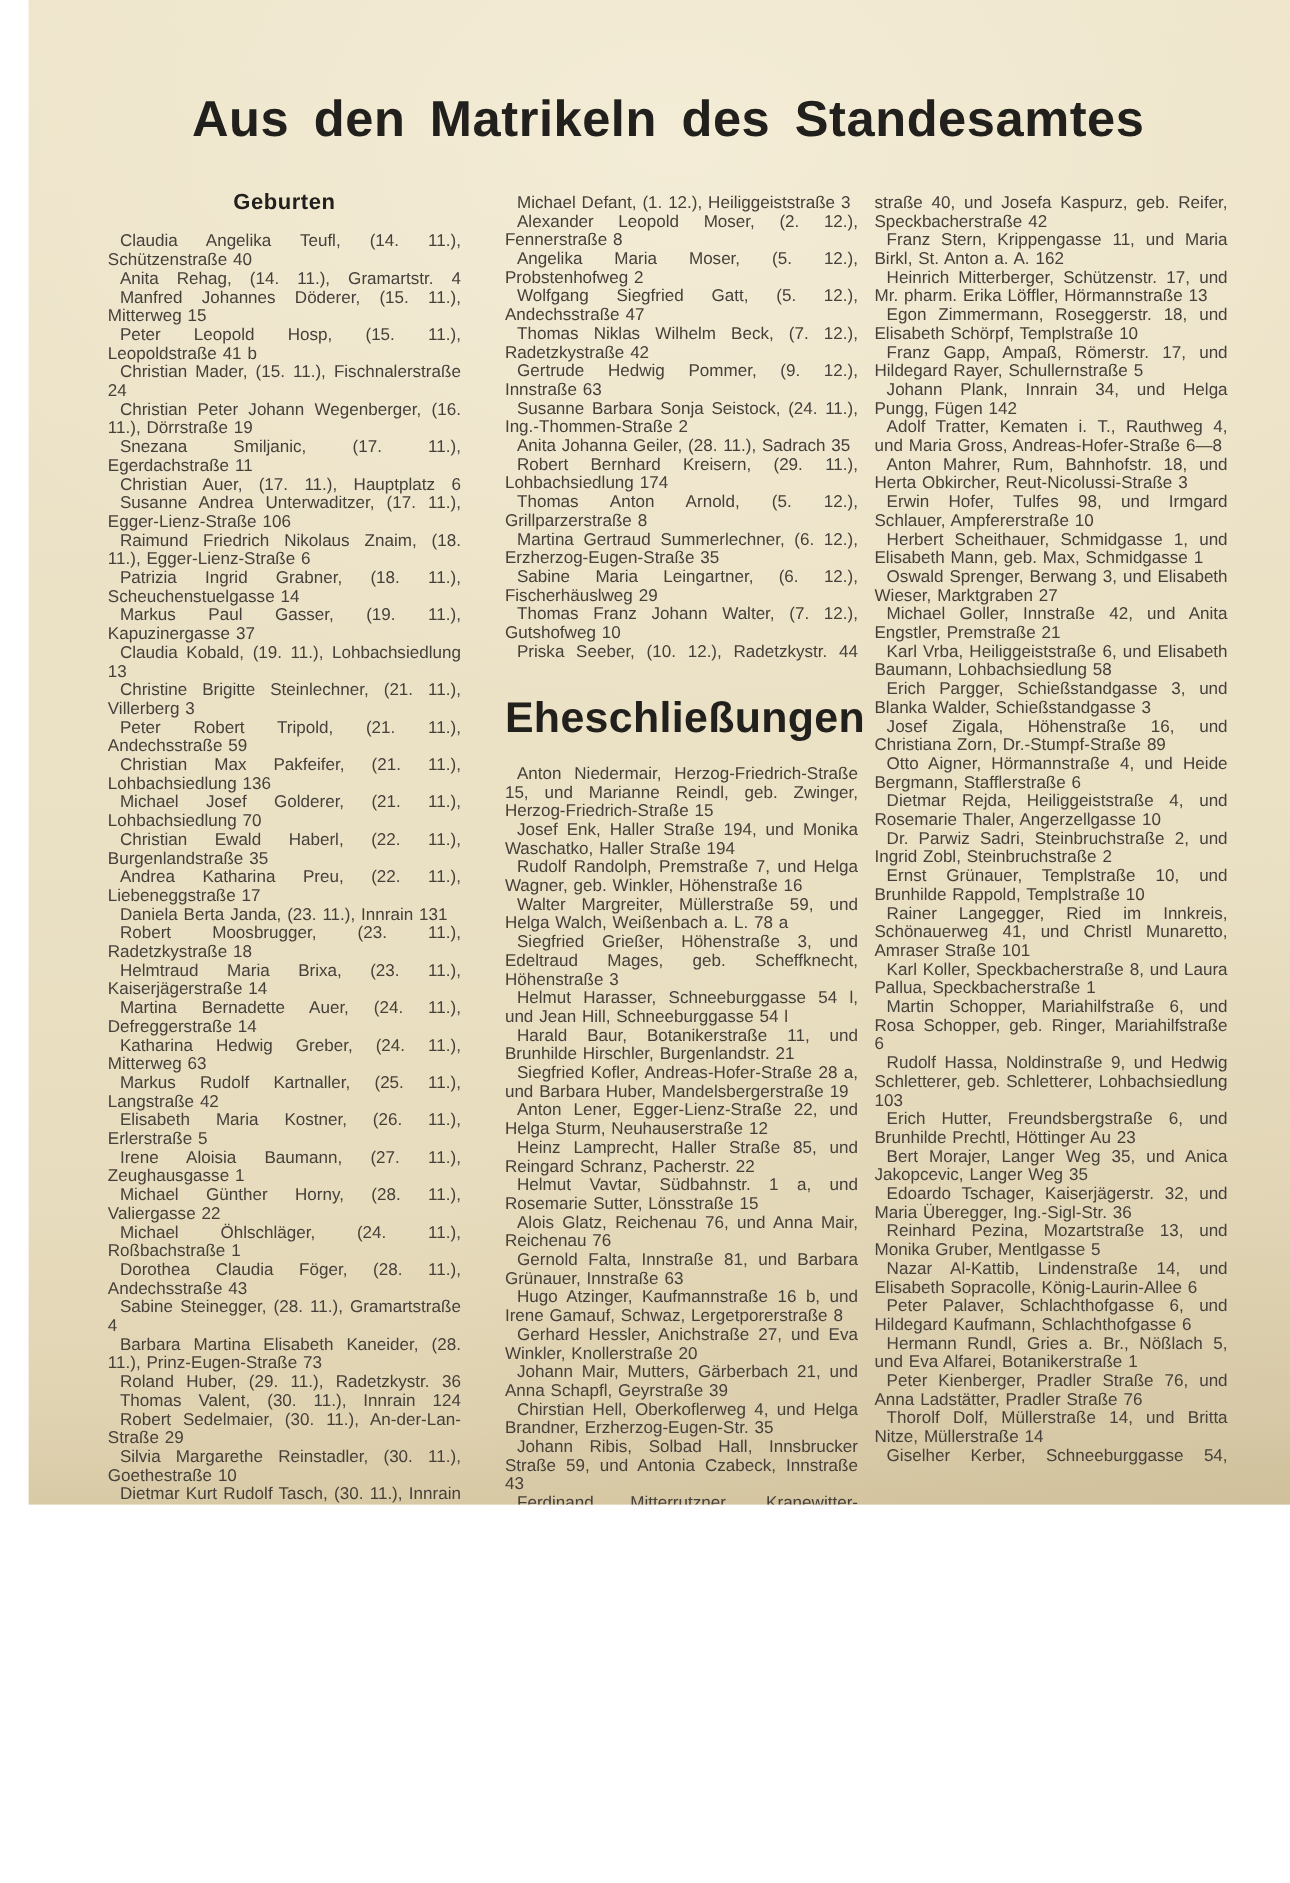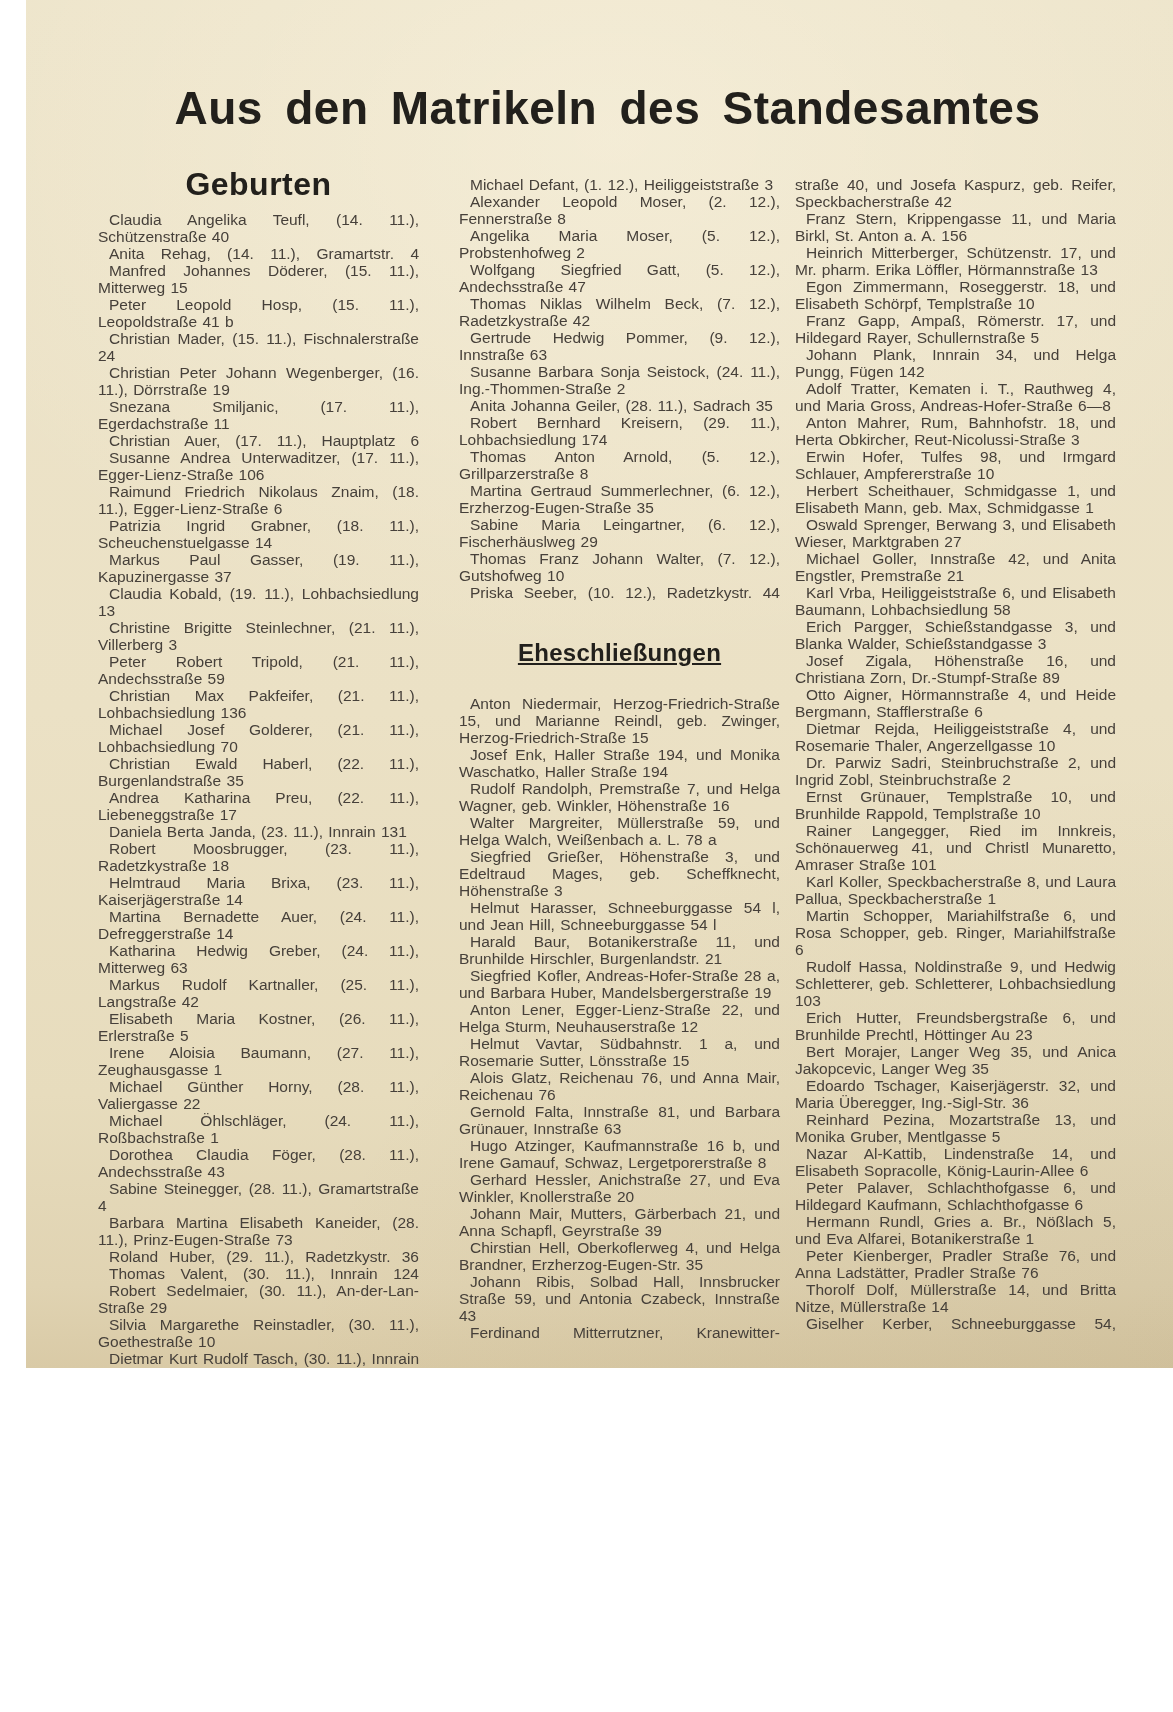--- a/index.html
+++ b/index.html
@@ -43,30 +43,29 @@
   .col-2 { left: 433px; top: 176px; }
   .col-3 { left: 769px; top: 176px; }
 
   .col-heading {
     margin: 0 0 10px 0;
     text-align: center;
     font-weight: bold;
     color: var(--heading-ink, #22201c);
   }
   .col-heading.births {
-    font-size: 32px;
+    font-size: 20px;
     line-height: 33px;
     letter-spacing: 0.5px;
   }
   .col-heading.marriages {
-    font-size: 24px;
+    font-size: 39px;
     line-height: 40px;
     margin: 32px 0 22px 0;
     letter-spacing: 0.3px;
-    text-decoration: underline;
   }
 
   .entry {
     margin: 0;
     font-size: 15.5px;
     line-height: 17px;
     text-align: justify;
     text-indent: 11px;
     word-spacing: 1px;
   }
@@ -148,33 +147,34 @@
       <h2 class="col-heading marriages">Eheschließungen</h2>
       <p class="entry">Anton Niedermair, Herzog-Friedrich-Straße 15, und Marianne Reindl, geb. Zwinger, Herzog-Friedrich-Straße 15</p>
       <p class="entry">Josef Enk, Haller Straße 194, und Monika Waschatko, Haller Straße 194</p>
       <p class="entry">Rudolf Randolph, Premstraße 7, und Helga Wagner, geb. Winkler, Höhenstraße 16</p>
       <p class="entry">Walter Margreiter, Müllerstraße 59, und Helga Walch, Weißenbach a. L. 78 a</p>
       <p class="entry">Siegfried Grießer, Höhenstraße 3, und Edeltraud Mages, geb. Scheffknecht, Höhenstraße 3</p>
       <p class="entry">Helmut Harasser, Schneeburggasse 54 l, und Jean Hill, Schneeburggasse 54 l</p>
       <p class="entry">Harald Baur, Botanikerstraße 11, und Brunhilde Hirschler, Burgenlandstr. 21</p>
       <p class="entry">Siegfried Kofler, Andreas-Hofer-Straße 28 a, und Barbara Huber, Mandelsbergerstraße 19</p>
       <p class="entry">Anton Lener, Egger-Lienz-Straße 22, und Helga Sturm, Neuhauserstraße 12</p>
+      <p class="entry">Heinz Lamprecht, Haller Straße 85, und Reingard Schranz, Pacherstr. 22</p>
       <p class="entry">Helmut Vavtar, Südbahnstr. 1 a, und Rosemarie Sutter, Lönsstraße 15</p>
       <p class="entry">Alois Glatz, Reichenau 76, und Anna Mair, Reichenau 76</p>
       <p class="entry">Gernold Falta, Innstraße 81, und Barbara Grünauer, Innstraße 63</p>
       <p class="entry">Hugo Atzinger, Kaufmannstraße 16 b, und Irene Gamauf, Schwaz, Lergetporerstraße 8</p>
       <p class="entry">Gerhard Hessler, Anichstraße 27, und Eva Winkler, Knollerstraße 20</p>
       <p class="entry">Johann Mair, Mutters, Gärberbach 21, und Anna Schapfl, Geyrstraße 39</p>
       <p class="entry">Chirstian Hell, Oberkoflerweg 4, und Helga Brandner, Erzherzog-Eugen-Str. 35</p>
       <p class="entry">Johann Ribis, Solbad Hall, Innsbrucker Straße 59, und Antonia Czabeck, Innstraße 43</p>
       <p class="entry fill">Ferdinand Mitterrutzner, Kranewitter-</p>
     </section>
   <section class="col col-3">
       <p class="entry noindent">straße 40, und Josefa Kaspurz, geb. Reifer, Speckbacherstraße 42</p>
-      <p class="entry">Franz Stern, Krippengasse 11, und Maria Birkl, St. Anton a. A. 156</p>
+      <p class="entry">Franz Stern, Krippengasse 11, und Maria Birkl, St. Anton a. A. 162</p>
       <p class="entry">Heinrich Mitterberger, Schützenstr. 17, und Mr. pharm. Erika Löffler, Hörmannstraße 13</p>
       <p class="entry">Egon Zimmermann, Roseggerstr. 18, und Elisabeth Schörpf, Templstraße 10</p>
       <p class="entry">Franz Gapp, Ampaß, Römerstr. 17, und Hildegard Rayer, Schullernstraße 5</p>
       <p class="entry">Johann Plank, Innrain 34, und Helga Pungg, Fügen 142</p>
       <p class="entry">Adolf Tratter, Kematen i. T., Rauthweg 4, und Maria Gross, Andreas-Hofer-Straße 6—8</p>
       <p class="entry">Anton Mahrer, Rum, Bahnhofstr. 18, und Herta Obkircher, Reut-Nicolussi-Straße 3</p>
       <p class="entry">Erwin Hofer, Tulfes 98, und Irmgard Schlauer, Ampfererstraße 10</p>
       <p class="entry">Herbert Scheithauer, Schmidgasse 1, und Elisabeth Mann, geb. Max, Schmidgasse 1</p>
       <p class="entry">Oswald Sprenger, Berwang 3, und Elisabeth Wieser, Marktgraben 27</p>
       <p class="entry">Michael Goller, Innstraße 42, und Anita Engstler, Premstraße 21</p>

